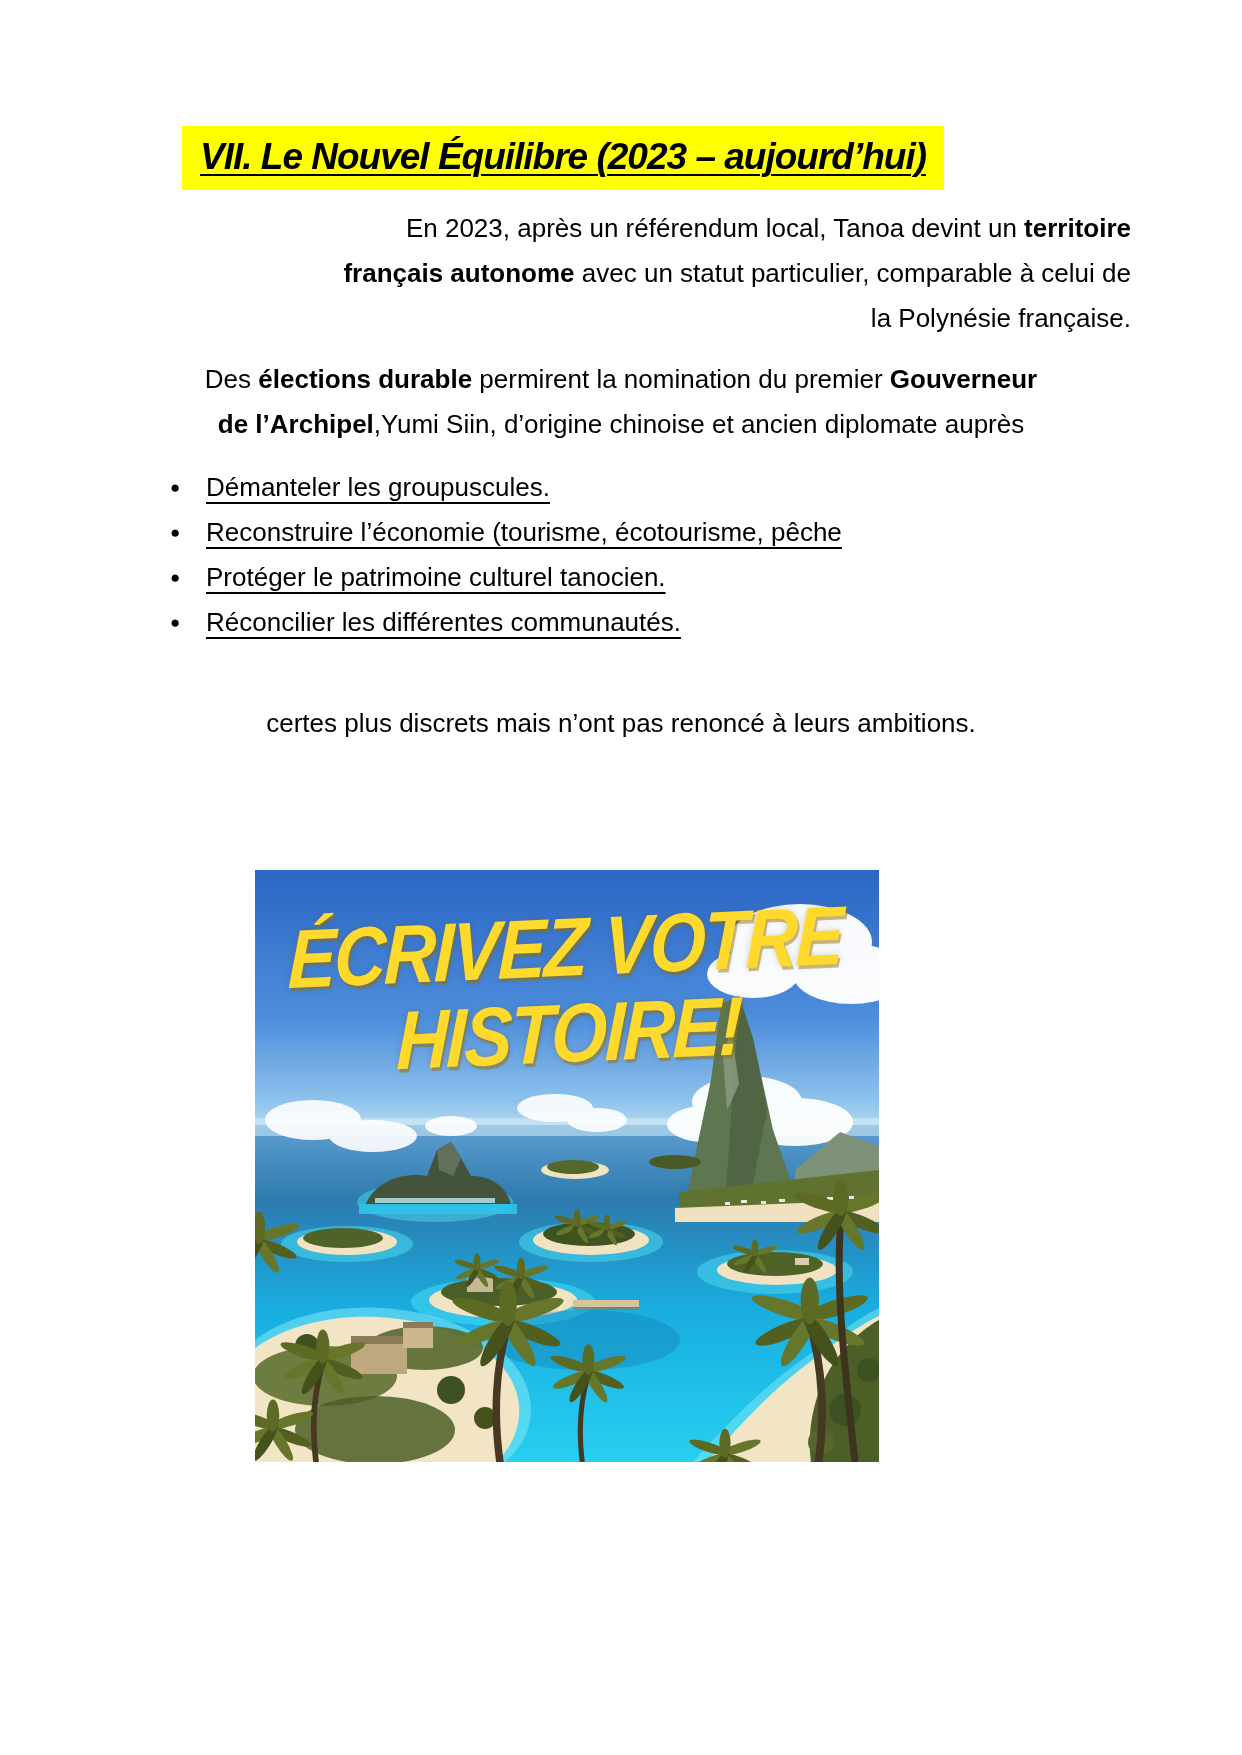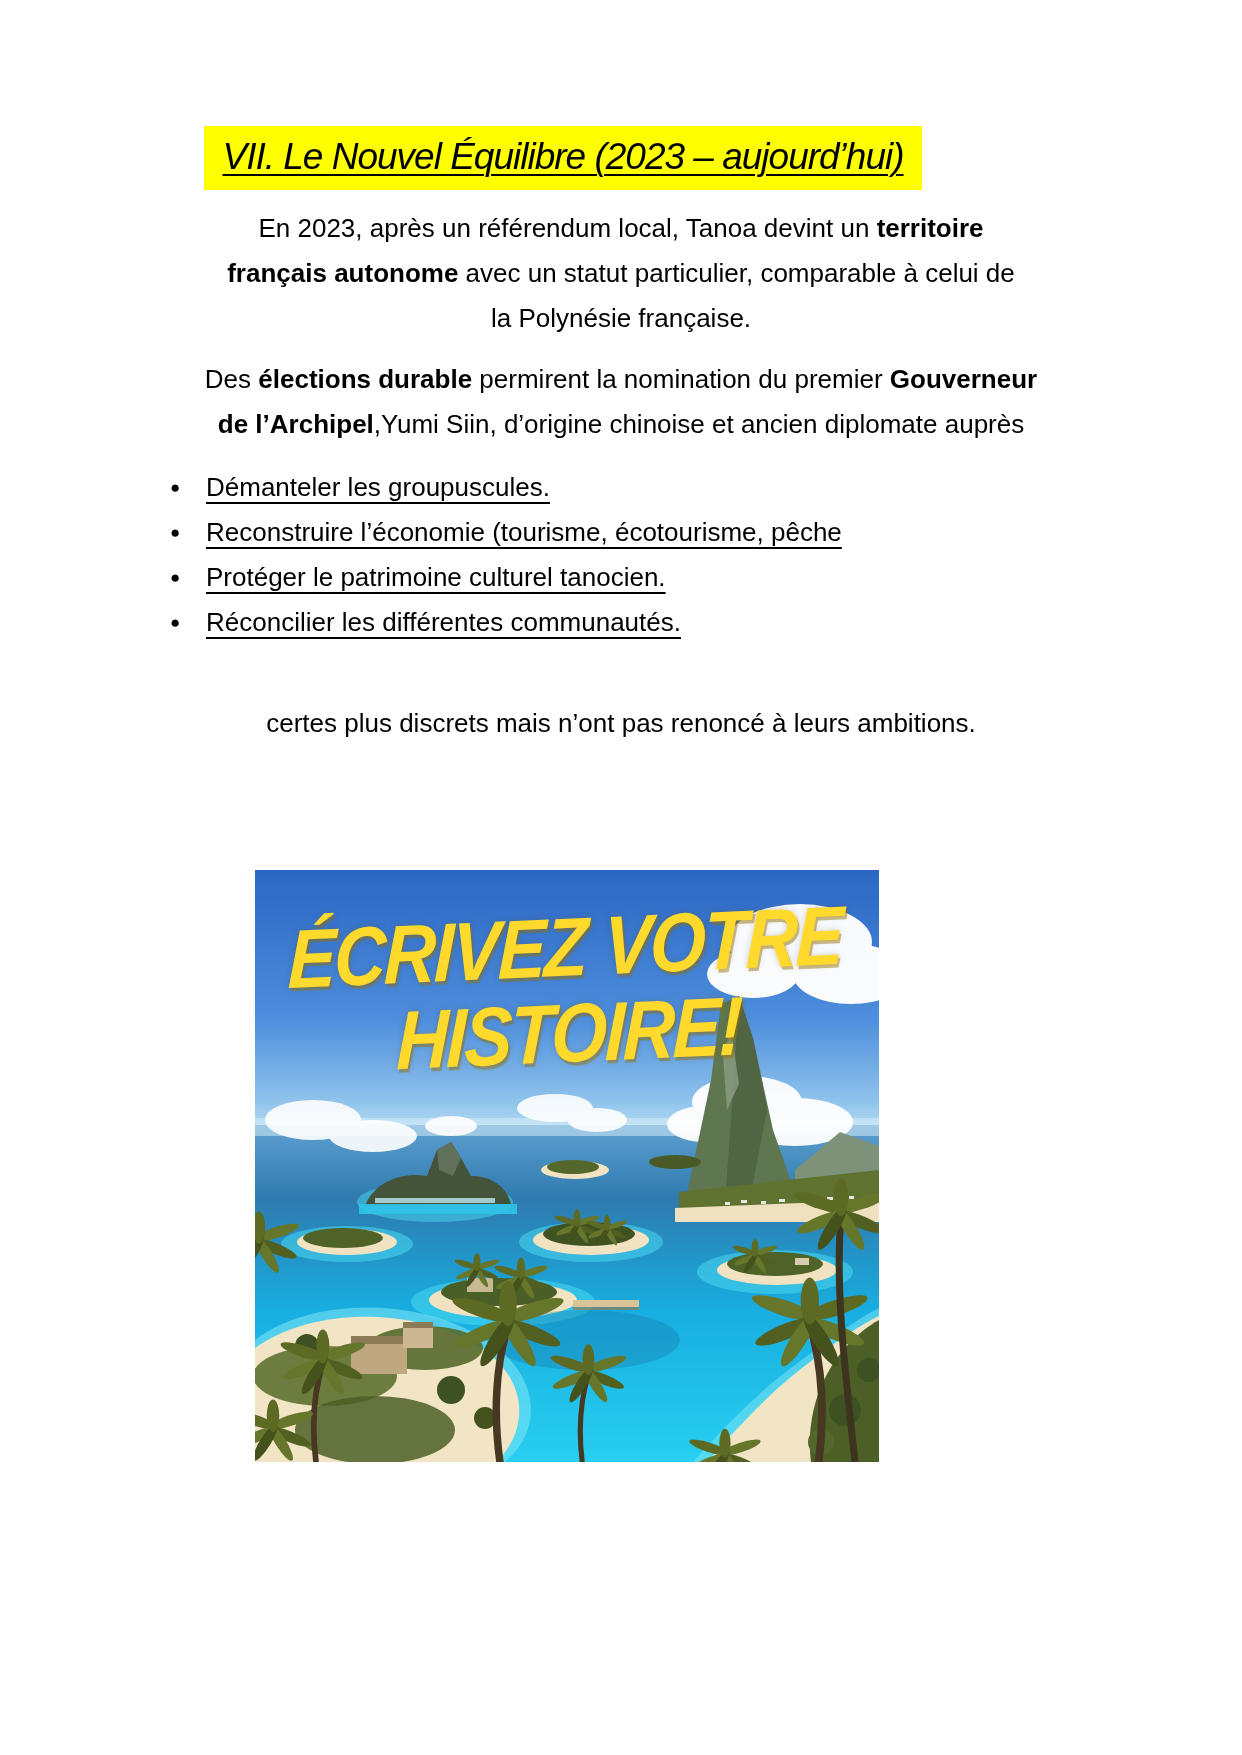--- a/index.html
+++ b/index.html
@@ -14,39 +14,39 @@
     padding-top:126px;
     overflow:hidden;
   }
   
   .title-wrap { text-align:center; }
   .title {
     display:inline-block;
     transform:translateX(-58px);
     background:#FFFF00;
     font-size:37px;
-    font-weight:normal;
+    font-weight:bold;
     font-style:italic;
     letter-spacing:-1px;
     padding:10px 18px 12px 18px;
     text-decoration:underline;
     text-decoration-thickness:2px;
     text-underline-offset:5px;
   }
   
   .para {
     width:1020px;
     margin:0 auto;
     font-size:26px;
     line-height:45px;
     text-align:center;
   }
   .para .line { display:block; }
   .b { font-weight:bold; }
-  .p-intro     { margin-top:16px; }
+  .p-intro     { margin-top:16px;text-align:right; }
   .p-elections { margin-top:16px; }
   .p-reforms   { margin-top:4px; }
   .p-tensions  { margin-top:56px; }
   
   .bullets {
     list-style:none;
     margin:18px 0 0 170px;
     width:760px;
   }
   .bullets li {

